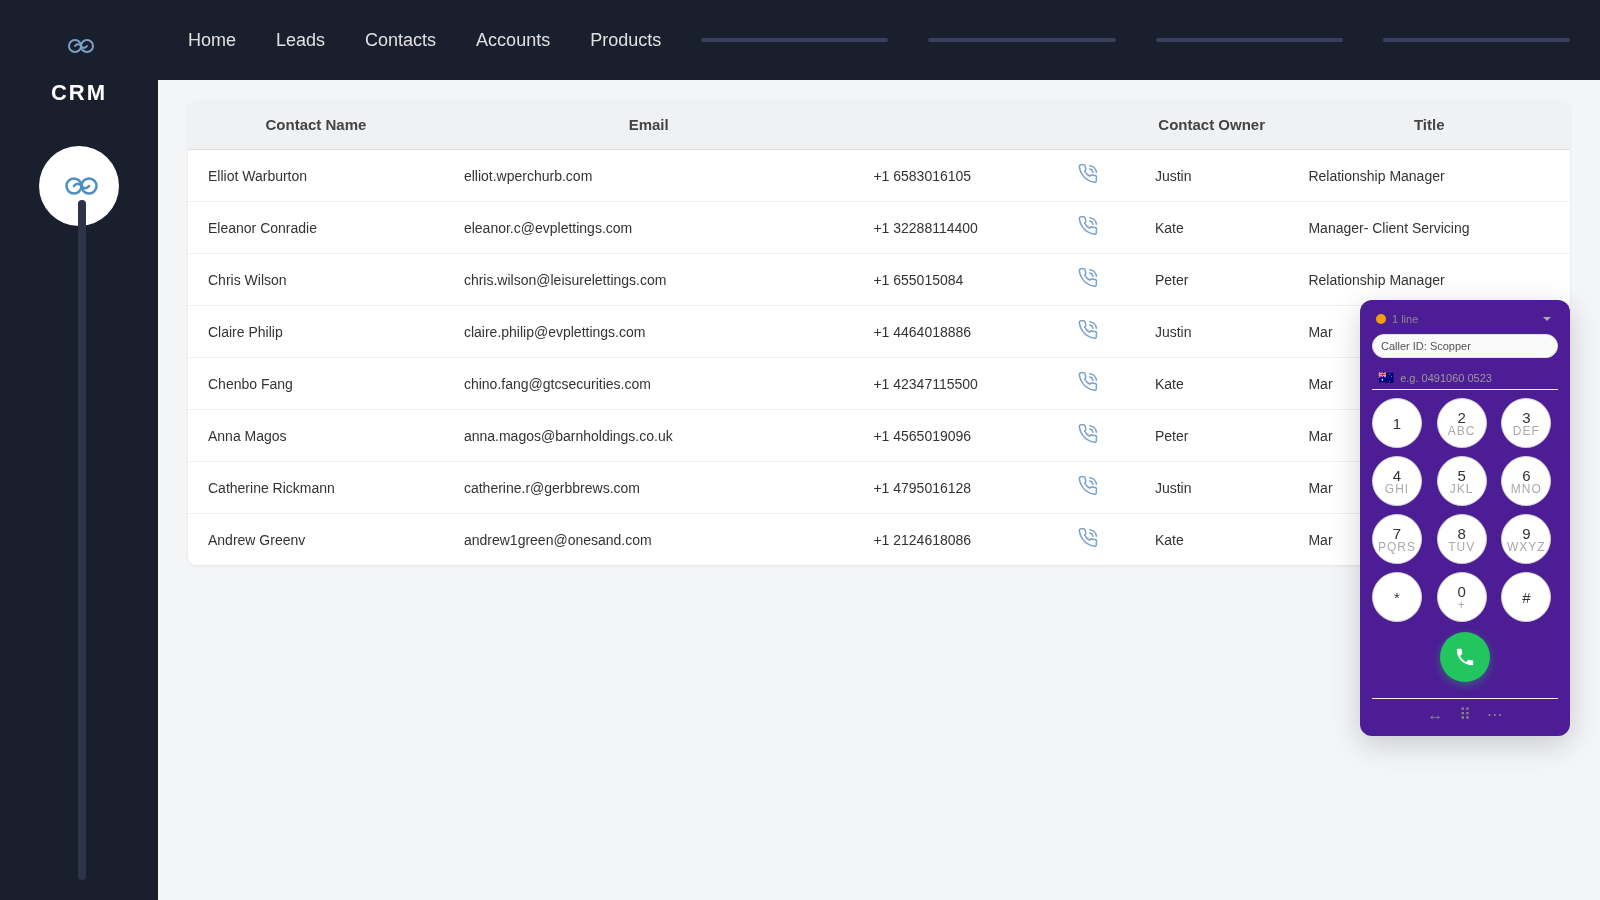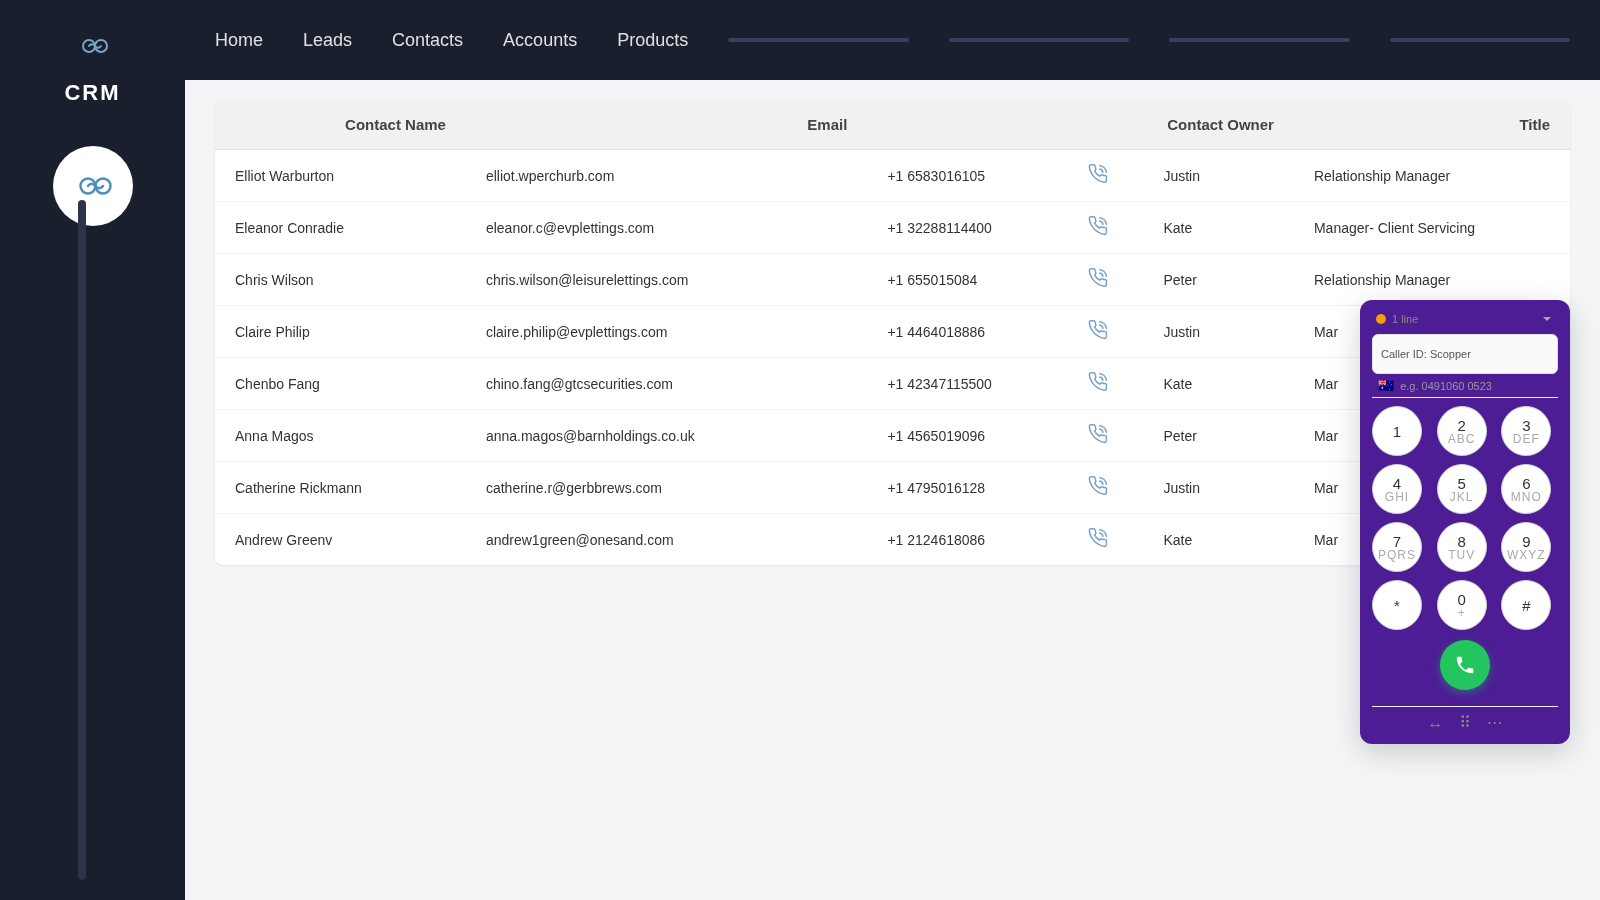--- a/index.html
+++ b/index.html
@@ -12,21 +12,21 @@
     }
 
     .app-wrapper {
       display: flex;
       width: 1600px;
       height: 900px;
     }
 
     
     .sidebar {
-      width: 185px;
+      width: 158px;
       background: #1a1f2e;
       display: flex;
       flex-direction: column;
       align-items: center;
       padding-top: 20px;
       flex-shrink: 0;
       position: relative;
     }
 
     .sidebar-logo-top {
@@ -120,21 +120,21 @@
       overflow: hidden;
       box-shadow: 0 1px 3px rgba(0,0,0,0.08);
     }
 
     .contacts-table thead tr {
       background: #f0f1f3;
     }
 
     .contacts-table th {
       padding: 16px 20px;
-      text-align: right;
+      text-align: center;
       font-size: 15px;
       font-weight: 600;
       color: #444;
       border-bottom: 1px solid #e0e0e0;
     }
 
     .contacts-table td {
       padding: 14px 20px;
       font-size: 14px;
       color: #333;
@@ -193,25 +193,25 @@
     .dialer-status-dot {
       width: 10px;
       height: 10px;
       border-radius: 50%;
       background: #f59e0b;
     }
 
     .dialer-select {
       width: 100%;
       border: 1px solid #e0e0e0;
-      border-radius: 6px;
-      padding: 13px 8px;
+      border-radius: 12px;
+      padding: 5px 8px;
       font-size: 11px;
       color: #555;
-      margin-bottom: 0;
+      margin-bottom: 8px;
       background: #fafafa;
       appearance: none;
     }
 
     .dialer-input-row {
       display: flex;
       align-items: center;
       gap: 6px;
       margin-bottom: 8px;
       padding: 4px 6px;

